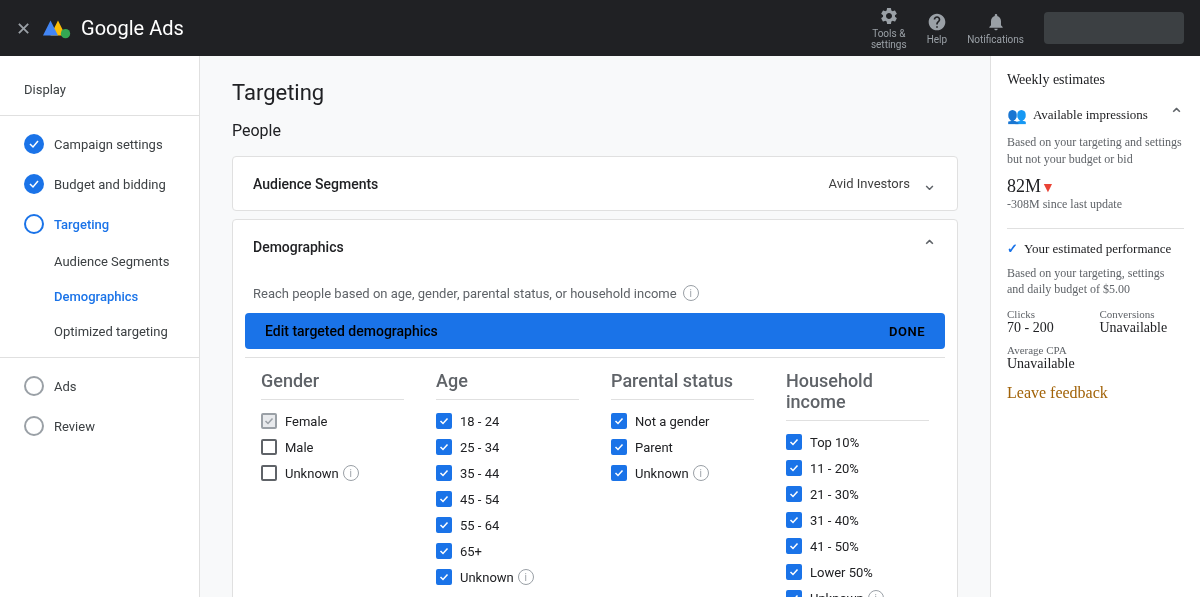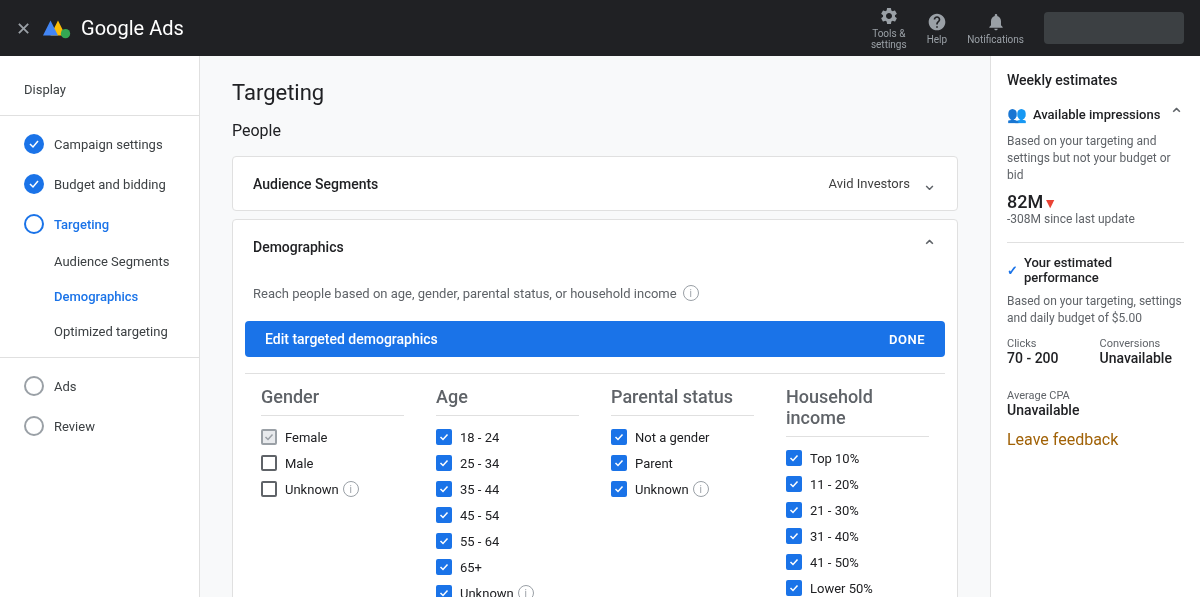--- a/index.html
+++ b/index.html
@@ -54,51 +54,51 @@
     .chevron { font-size: 18px; color: #5f6368; }
 
     
     .demo-card { background: #fff; border: 1px solid #e0e0e0; border-radius: 4px; margin-bottom: 8px; }
     .demo-header { display: flex; align-items: center; justify-content: space-between; padding: 16px 20px; cursor: pointer; }
     .demo-header-title { font-size: 14px; font-weight: 500; }
     .demo-description { padding: 12px 20px 4px; color: #5f6368; font-size: 13px; display: flex; align-items: center; gap: 6px; }
     .info-icon { width: 16px; height: 16px; border-radius: 50%; border: 1px solid #9aa0a6; display: inline-flex; align-items: center; justify-content: center; font-size: 10px; color: #9aa0a6; cursor: pointer; }
 
     
-    .edit-bar { background: #1a73e8; color: #ffffff; display: flex; align-items: center; justify-content: space-between; padding: 10px 20px; margin: 16px 12px; border-radius: 4px; }
+    .edit-bar { background: #1a73e8; color: #000000; display: flex; align-items: center; justify-content: space-between; padding: 10px 20px; margin: 8px 12px; border-radius: 4px; }
     .edit-bar-label { font-size: 14px; font-weight: 500; }
     .done-btn { font-size: 13px; font-weight: 600; cursor: pointer; letter-spacing: 0.5px; }
 
     
     .demo-table { display: grid; grid-template-columns: 1fr 1fr 1fr 1fr; border-top: 1px solid #e0e0e0; margin: 8px 12px 0; }
     .demo-col { padding: 12px 16px; }
     .demo-col-header { font-size: 18px; color: #5f6368; font-weight: 500; padding-bottom: 8px; border-bottom: 1px solid #e0e0e0; margin-bottom: 8px; }
     .demo-row { display: flex; align-items: center; gap: 8px; padding: 5px 0; font-size: 13px; color: #202124; }
     .checkbox { width: 16px; height: 16px; border-radius: 2px; border: 2px solid #1a73e8; background: #1a73e8; display: flex; align-items: center; justify-content: center; flex-shrink: 0; }
     .checkbox svg { width: 10px; height: 10px; fill: #fff; }
     .checkbox-empty { width: 16px; height: 16px; border-radius: 2px; border: 2px solid #5f6368; background: #fff; flex-shrink: 0; }
     .checkbox-disabled { width: 16px; height: 16px; border-radius: 2px; border: 2px solid #9aa0a6; background: #e8eaed; display: flex; align-items: center; justify-content: center; flex-shrink: 0; }
     .checkbox-disabled svg { width: 10px; height: 10px; fill: #9aa0a6; }
     .row-label { display: flex; align-items: center; gap: 4px; }
 
     
-    .right-panel { width: 210px; background: #fff; border-left: 1px solid #e0e0e0; padding: 16px; flex-shrink: 0; overflow-y: auto; }
+    .right-panel { width: 210px; background: #fff; border-left: 1px solid #e0e0e0; padding: 16px; flex-shrink: 0; overflow-y: auto; font-family: Liberation Serif, serif; }
     .weekly-title { font-size: 14px; font-weight: 500; margin-bottom: 16px; }
     .estimates-section { margin-bottom: 16px; }
     .estimates-header { display: flex; align-items: center; justify-content: space-between; margin-bottom: 8px; }
     .estimates-label { font-size: 13px; font-weight: 500; display: flex; align-items: center; gap: 6px; }
     .estimates-desc { font-size: 12px; color: #5f6368; line-height: 1.4; margin-bottom: 8px; }
     .impressions-val { font-size: 18px; font-weight: 500; color: #202124; }
     .impressions-val .arrow { font-size: 14px; color: #ea4335; }
     .impressions-change { font-size: 12px; color: #5f6368; }
     .panel-divider { border: none; border-top: 1px solid #e0e0e0; margin: 12px 0; }
     .performance-section { }
     .performance-header { display: flex; align-items: center; gap: 6px; font-size: 13px; font-weight: 500; margin-bottom: 8px; }
     .performance-desc { font-size: 12px; color: #5f6368; line-height: 1.4; margin-bottom: 10px; }
-    .metrics-grid { display: grid; grid-template-columns: 1fr 1fr; gap: 8px; margin-bottom: 23px; }
+    .metrics-grid { display: grid; grid-template-columns: 1fr 1fr; gap: 8px; margin-bottom: 8px; }
     .metric-item { }
     .metric-label { font-size: 11px; color: #5f6368; }
     .metric-value { font-size: 14px; font-weight: 500; }
     .avg-cpa { margin-bottom: 12px; }
     .avg-label { font-size: 11px; color: #5f6368; }
     .avg-value { font-size: 14px; font-weight: 500; }
     .leave-feedback { color: #a16207; font-size: 16px; cursor: pointer; text-decoration: none; }
   </style>
 </head>
 <body>

